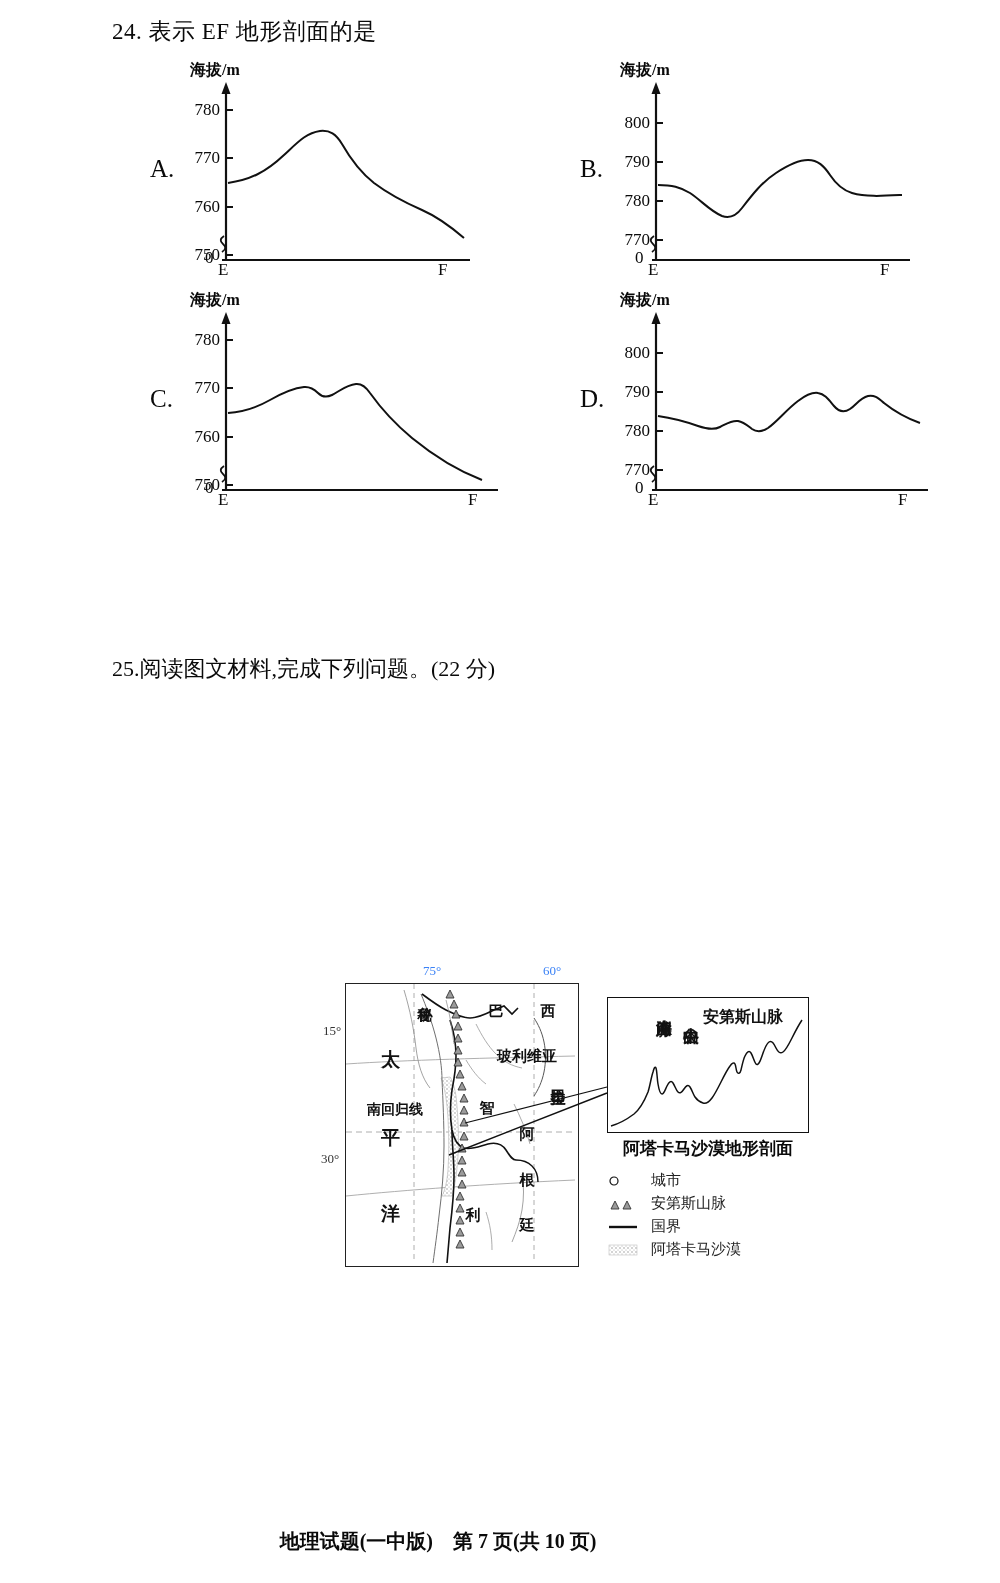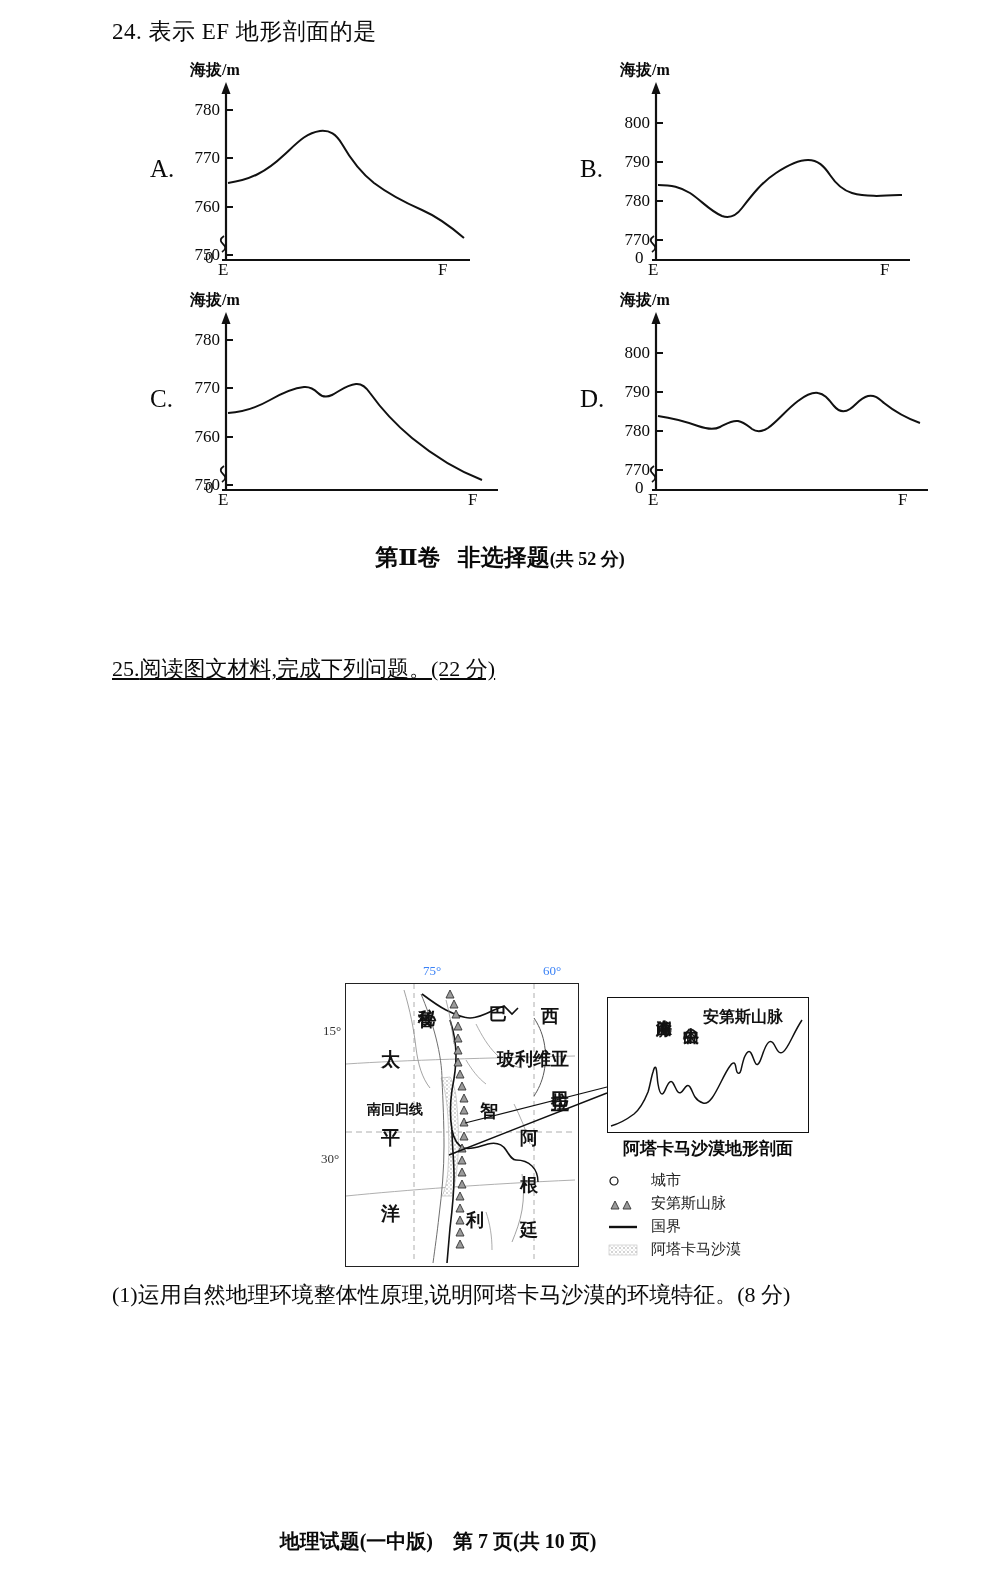--- a/index.html
+++ b/index.html
@@ -65,21 +65,21 @@
 
   
   .figure{position:absolute;left:345px;top:955px;width:465px;height:310px;}
   .mapbox{
     position:absolute;left:0;top:28px;width:232px;height:282px;
     border:1.4px solid #222;background:#fff;
   }
   .coord-top{position:absolute;font-size:13px;color:#3b82f6;}
   .coord-left{position:absolute;font-size:13px;color:#333;}
   .mapname{
-    position:absolute;font-size:18px;color:#111;white-space:nowrap;
+    position:absolute;font-size:15px;color:#111;white-space:nowrap;
     font-family:"Liberation Serif","DejaVu Serif",serif;font-weight:600;
   }
   .mapname.v{writing-mode:vertical-rl;}
   .insetbox{
     position:absolute;left:262px;top:42px;width:200px;height:134px;
     border:1.6px solid #111;background:#fff;
   }
   .inset-lab{
     position:absolute;writing-mode:vertical-rl;
     font-size:16px;font-weight:700;white-space:nowrap;color:#111;
@@ -224,26 +224,23 @@
                C177,142.5 182,142 188,138 C198,131 206,120 218,111
                C226,105 232,102 238,103 C245,104 249,110 254,116
                C259,122 264,123 270,119 C276,115 280,108 288,106
                C294,104.5 298,108 304,113 C314,121 326,128 340,133" fill="none" stroke="#111" stroke-width="2"></path>
     </svg>
 
     <div class="endlab" style="left:68px;top:200px;">E</div>
     <div class="endlab" style="left:318px;top:200px;">F</div>
   </div>
 
-  <div class="sec-head" style="top:542px;">
-    <span>第</span><span>Ⅱ</span><span>卷</span>&nbsp;&nbsp;&nbsp;<span>非选择题</span><span class="small">(共 52 分)</span>
-  </div>
-
-
-  <div class="para" style="top:652px;line-height:34px;text-decoration:underline;">
+
+
+  <div class="para" style="top:652px;line-height:34px;">
     <span>25.</span><span>阅读图文材料,完成下列问题。(22 分)</span>
   </div>
 
 
   <div class="figure">
 
     <div class="coord-top" style="left:78px;top:8px;">75°</div>
     <div class="coord-top" style="left:198px;top:8px;">60°</div>
 
     <div class="coord-left" style="left:-22px;top:68px;">15°</div>
@@ -421,17 +418,16 @@
                 <circle cx="3" cy="3" r="0.6" fill="#a5a5a5"></circle>
               </pattern>
             </defs>
           </svg>
         </span>
         <span class="legend-txt">阿塔卡马沙漠</span>
       </div>
     </div>
   </div>
 
-  <div class="para" style="top:1275px;width:800px;line-height:40px;">(1)运用自然地理环境整体性原理,说明阿塔卡马沙漠的环境特征。(8 分)</div>
 
   <div class="footer">地理试题(一中版)　第 7 页(共 10 页)</div>
 
 </div>
 
 </body></html>

